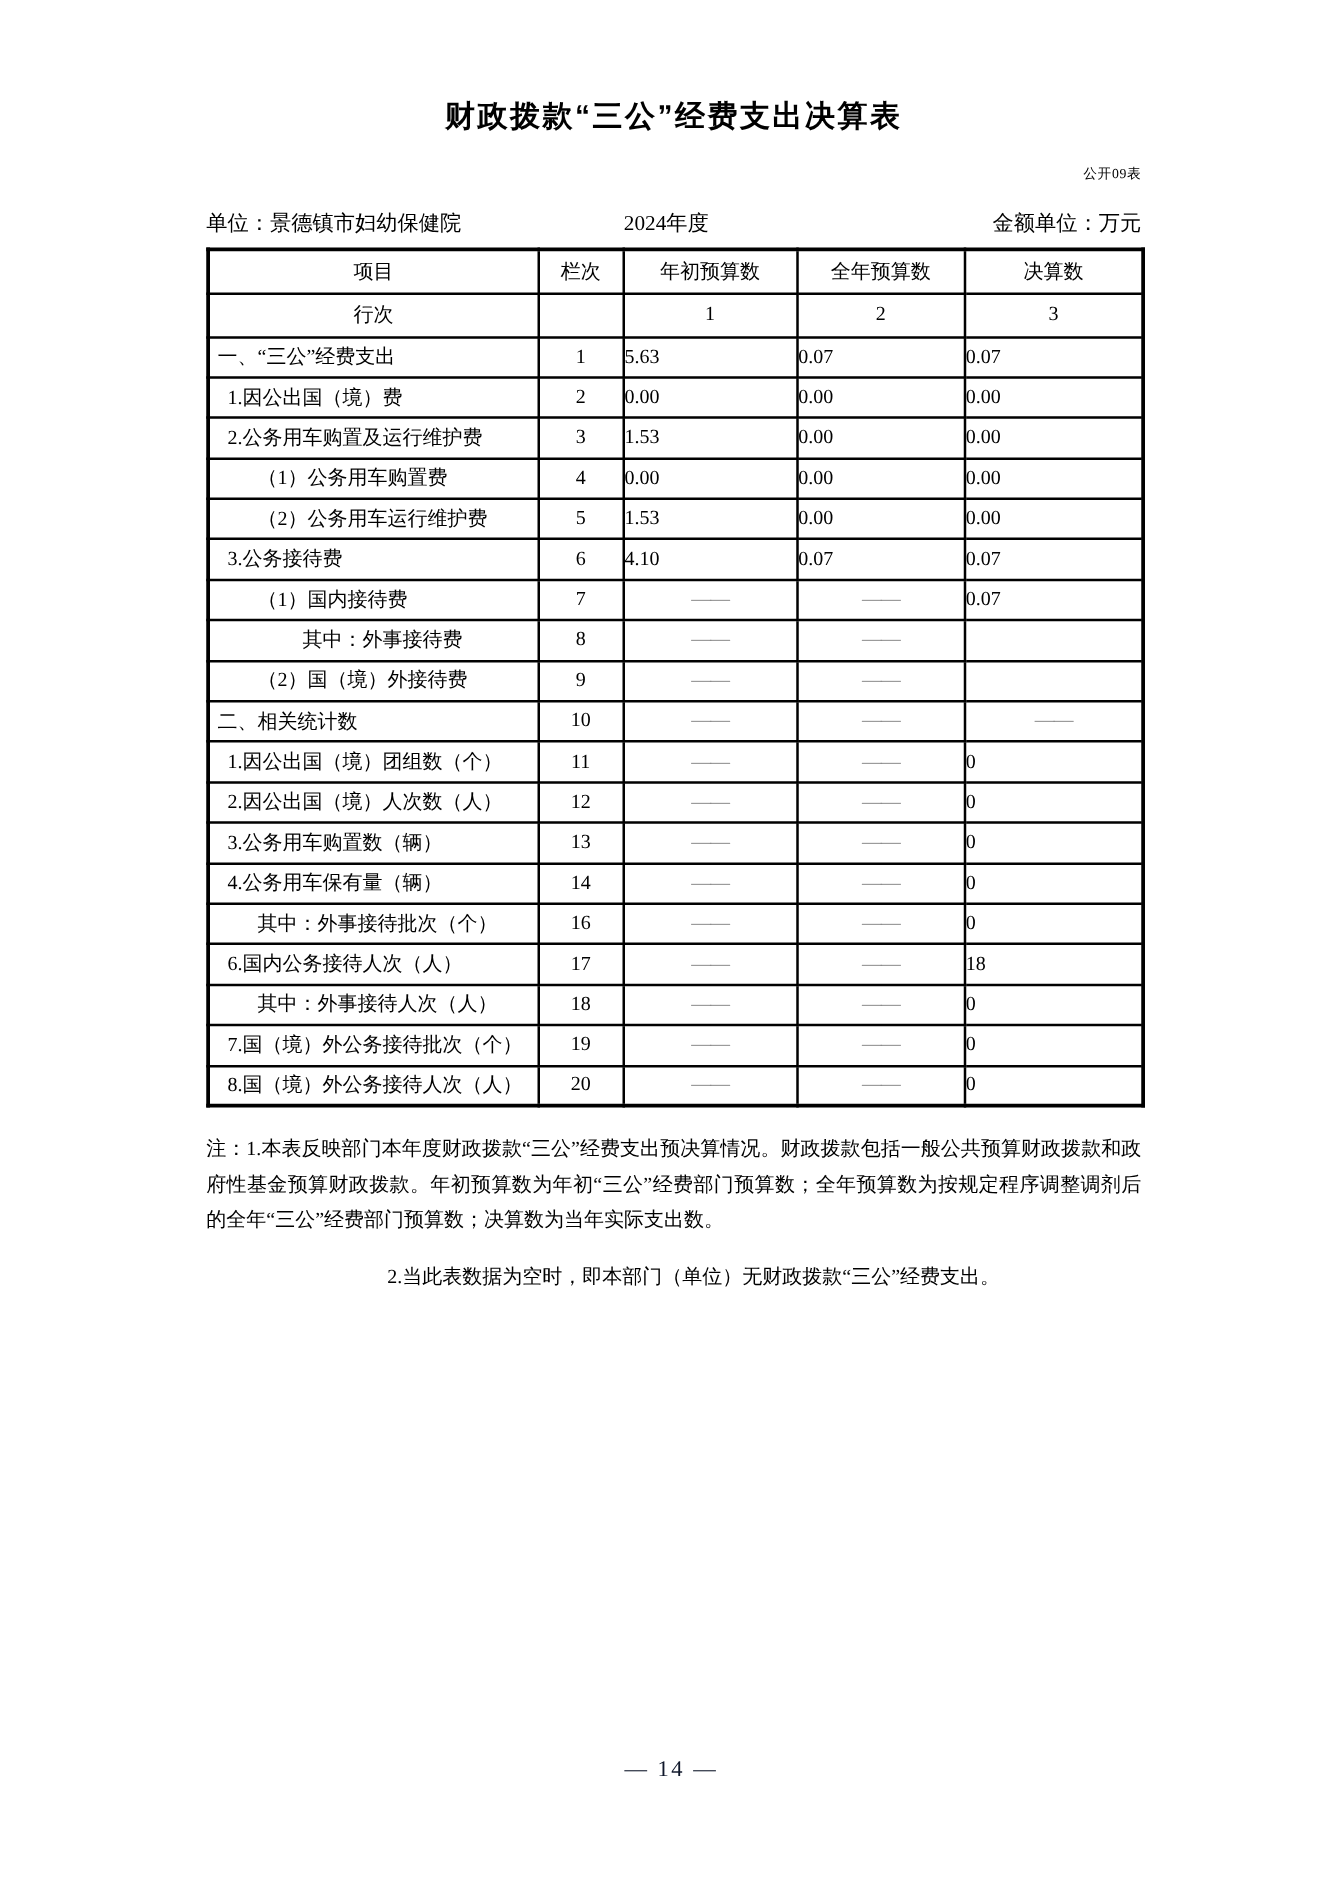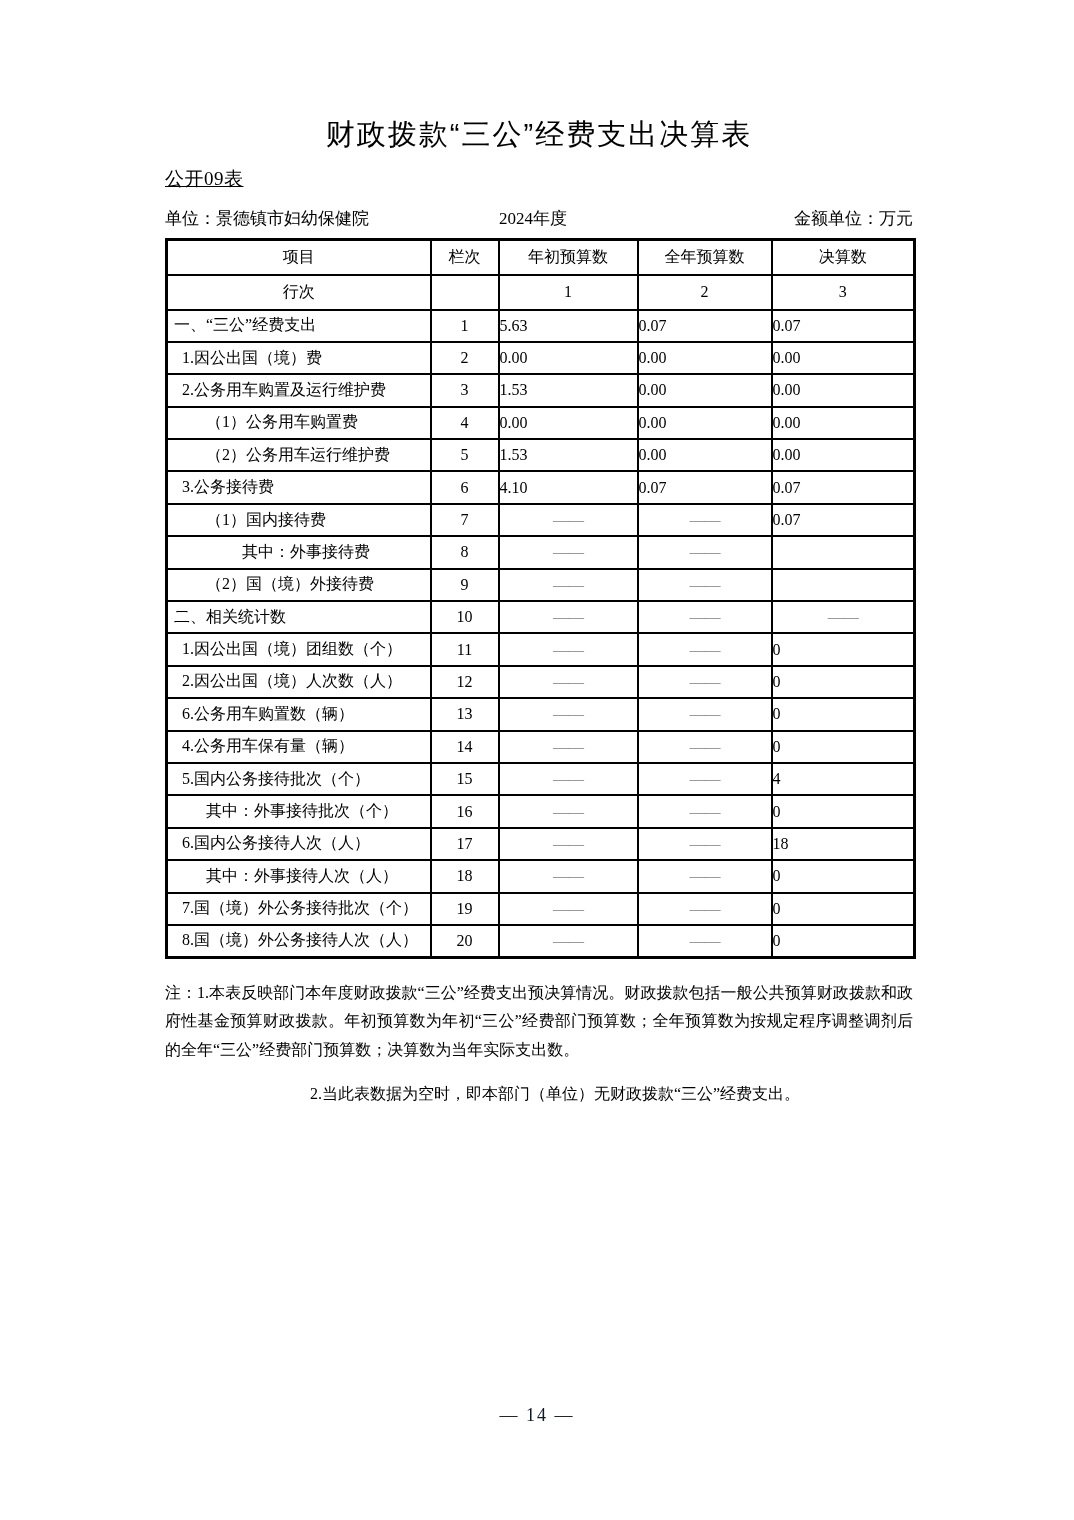--- a/index.html
+++ b/index.html
@@ -6,28 +6,27 @@
   html,body { background:#ffffff; }
   body {
     width:1074px; height:1520px; position:relative;
     font-family:"Liberation Serif","DejaVu Serif",serif;
     color:#000;
   }
   .page { position:relative; width:1074px; height:1520px; overflow:hidden; }
   .content { position:absolute; left:165px; top:0; width:748px; }
 
   .title {
-    margin-top:116px; text-align:center;
+    margin-top:76px; text-align:center;
     font-family:"Liberation Sans","DejaVu Sans",sans-serif;
-    font-weight:normal; font-size:29px; letter-spacing:2px; line-height:36px;
+    font-weight:bold; font-size:24px; letter-spacing:2px; line-height:36px;
   }
   .form-label {
-    margin-top:16px; font-size:19px; line-height:22px;
+    margin-top:16px; text-align:right; font-size:11px; line-height:22px;
     letter-spacing:0.5px;
-    text-decoration:underline;
   }
   .meta-row {
     position:relative; margin-top:16px; height:26px; font-size:17px; line-height:26px;
   }
   .meta-left  { position:absolute; left:0; }
   .meta-center{ position:absolute; left:0; right:12px; text-align:center; }
   .meta-right { position:absolute; right:0; }
 
   table.decl {
     margin-top:6px; width:748px;
@@ -178,39 +177,32 @@
             <td class="c-num">0</td>
           </tr>
           <tr>
             <td class="c-item ind1">2.因公出国（境）人次数（人）</td>
             <td class="c-center">12</td>
             <td class="c-dash">——</td>
             <td class="c-dash">——</td>
             <td class="c-num">0</td>
           </tr>
           <tr>
-            <td class="c-item ind1">6.公务用车购置数（辆）</td>
+            <td class="c-item ind1">3.公务用车购置数（辆）</td>
             <td class="c-center">13</td>
             <td class="c-dash">——</td>
             <td class="c-dash">——</td>
             <td class="c-num">0</td>
           </tr>
           <tr>
             <td class="c-item ind1">4.公务用车保有量（辆）</td>
             <td class="c-center">14</td>
             <td class="c-dash">——</td>
             <td class="c-dash">——</td>
             <td class="c-num">0</td>
-          </tr>
-          <tr>
-            <td class="c-item ind1">5.国内公务接待批次（个）</td>
-            <td class="c-center">15</td>
-            <td class="c-dash">——</td>
-            <td class="c-dash">——</td>
-            <td class="c-num">4</td>
           </tr>
           <tr>
             <td class="c-item ind2">其中：外事接待批次（个）</td>
             <td class="c-center">16</td>
             <td class="c-dash">——</td>
             <td class="c-dash">——</td>
             <td class="c-num">0</td>
           </tr>
           <tr>
             <td class="c-item ind1">6.国内公务接待人次（人）</td>

